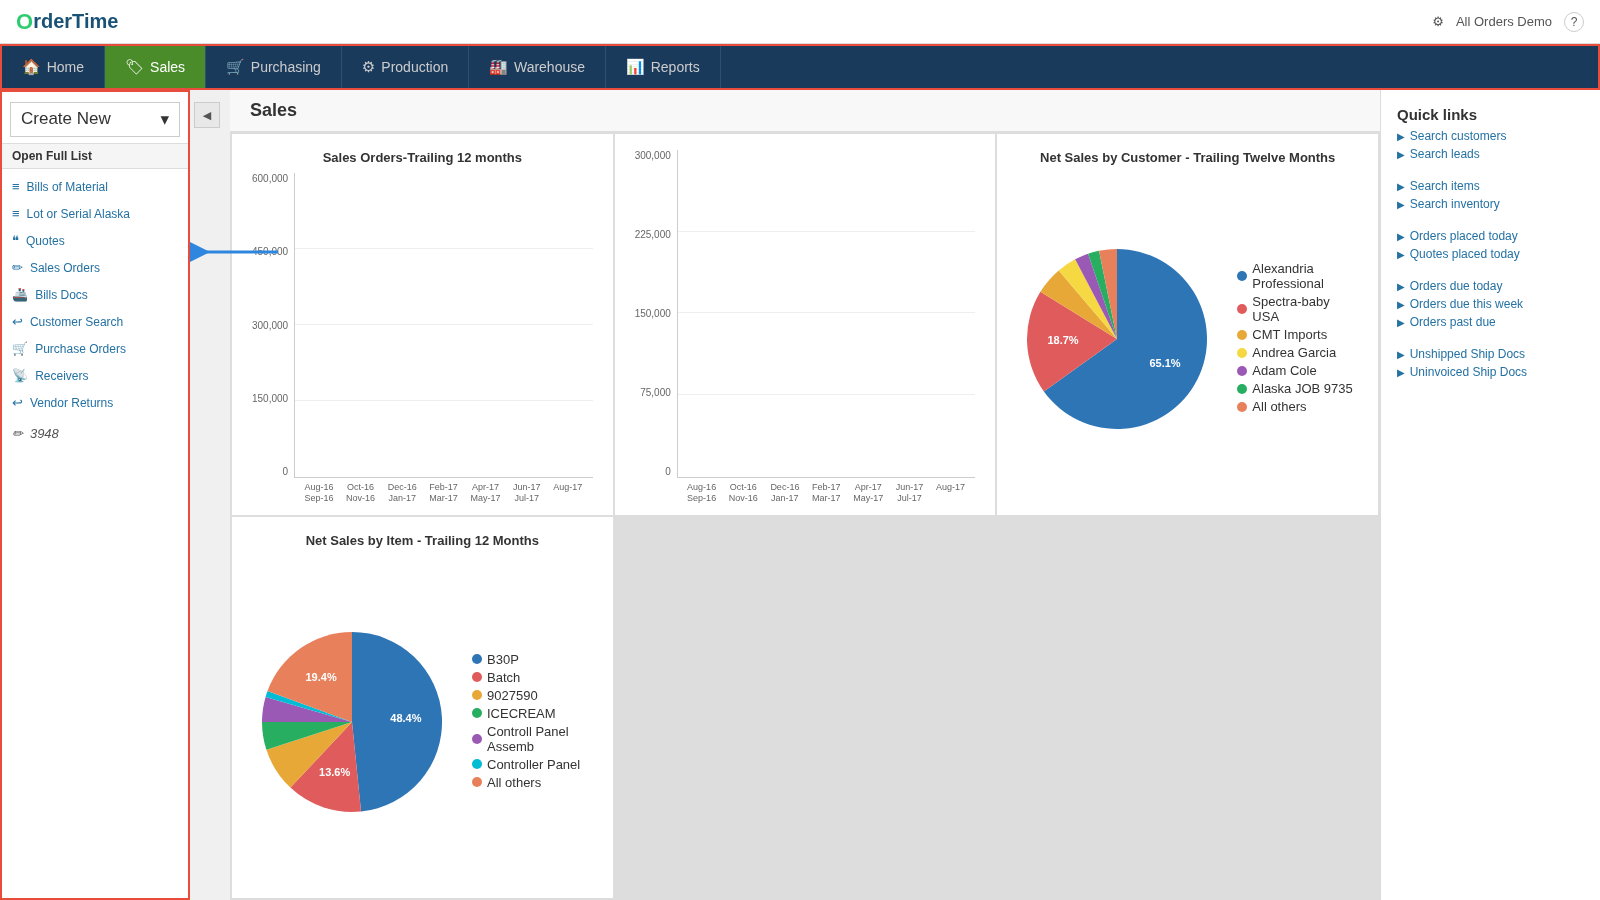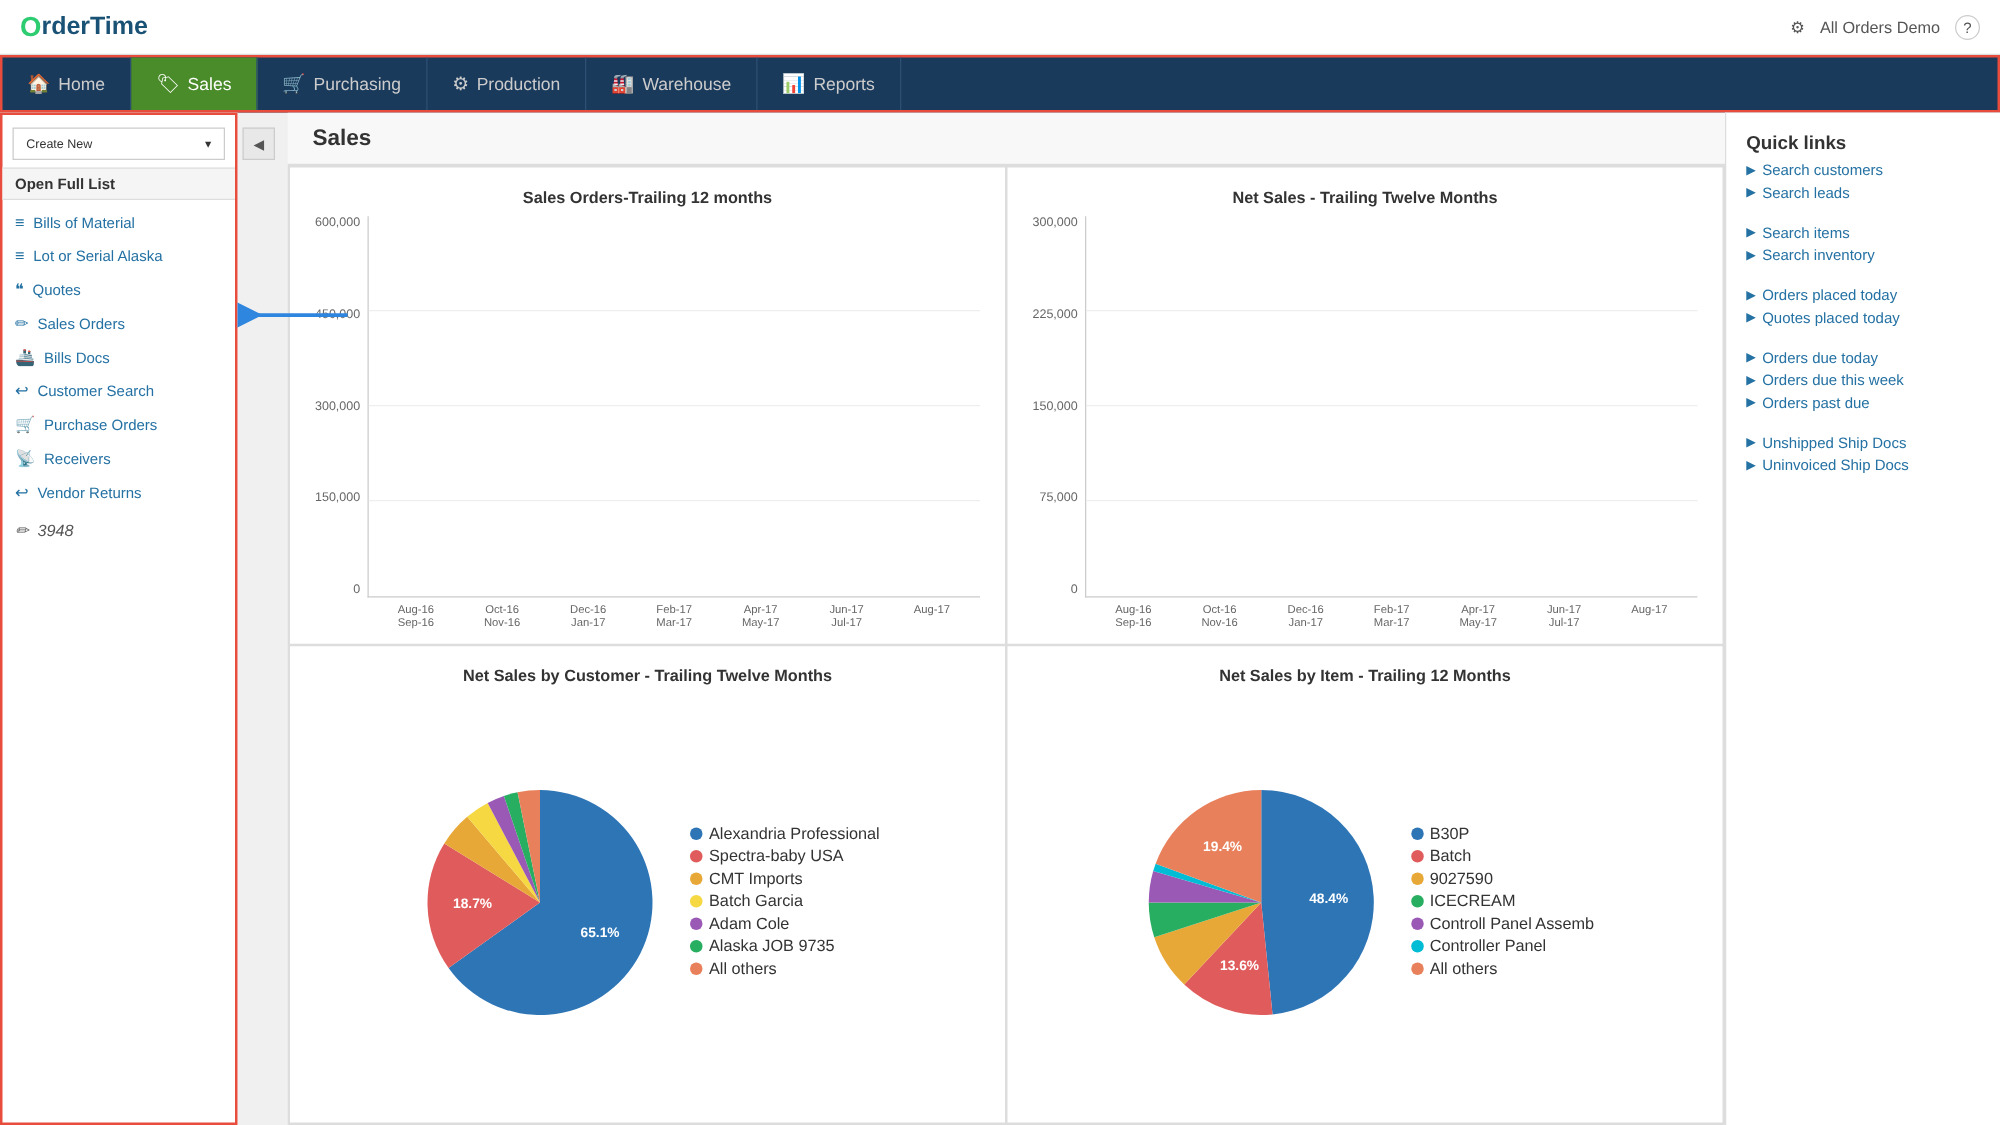--- a/index.html
+++ b/index.html
@@ -58,27 +58,27 @@
     .sidebar {
       width: 190px;
       background: #fff;
       border-right: 1px solid #ddd;
       border: 2px solid #e74c3c;
       flex-shrink: 0;
       position: relative;
     }
     .create-new-btn {
       display: flex;
-      align-items: center;
+      align-items: flex-start;
       justify-content: space-between;
       background: #fff;
       border: 1px solid #ccc;
       margin: 10px 8px 6px 8px;
       padding: 6px 10px;
-      font-size: 10px;
+      font-size: 17px;
       cursor: pointer;
       color: #333;
     }
     .open-full-list {
       background: #f5f5f5;
       border-top: 1px solid #ddd;
       border-bottom: 1px solid #ddd;
       padding: 5px 10px;
       font-size: 12px;
       font-weight: bold;
@@ -129,21 +129,21 @@
     .page-title {
       background: #f8f8f8;
       padding: 10px 20px;
       font-size: 18px;
       font-weight: bold;
       color: #333;
       border-bottom: 1px solid #ddd;
     }
     .charts-grid {
       display: grid;
-      grid-template-columns: 1fr 1fr;
+      grid-template-columns: 1fr 1fr 1fr;
       grid-template-rows: 1fr 1fr;
       gap: 2px;
       flex: 1;
       background: #ddd;
       padding: 2px;
     }
     .chart-box {
       background: #fff;
       padding: 16px 20px 10px 20px;
       display: flex;
@@ -413,21 +413,20 @@
                 <span style="text-align: center; line-height: 1.3; white-space: pre-line;">Apr-17
 May-17</span>
                 <span style="text-align: center; line-height: 1.3; white-space: pre-line;">Jun-17
 Jul-17</span>
                 <span style="text-align: center; line-height: 1.3; white-space: pre-line;">Aug-17</span>
               </div>
             </div>
           </div>
         </div>
         <div class="chart-box">
-          <div class="chart-title">Net Sales - Trailing Twelve Months</div>
           <div class="bar-chart-area" style="height: 220px;">
             <div class="bar-chart-y-labels">
               <span>300,000</span>
               <span>225,000</span>
               <span>150,000</span>
               <span>75,000</span>
               <span>0</span>
             </div>
             <div class="bar-chart-main">
               <div class="bars-container" style="height: 180px;">
@@ -496,21 +495,21 @@
               <div class="legend-item">
                 <span class="legend-dot" style="background:#e05c5c"></span>
                 <span>Spectra-baby USA</span>
               </div>
               <div class="legend-item">
                 <span class="legend-dot" style="background:#e8a838"></span>
                 <span>CMT Imports</span>
               </div>
               <div class="legend-item">
                 <span class="legend-dot" style="background:#f5d842"></span>
-                <span>Batch Garcia</span>
+                <span>Andrea Garcia</span>
               </div>
               <div class="legend-item">
                 <span class="legend-dot" style="background:#9b59b6"></span>
                 <span>Adam Cole</span>
               </div>
               <div class="legend-item">
                 <span class="legend-dot" style="background:#27ae60"></span>
                 <span>Alaska JOB 9735</span>
               </div>
               <div class="legend-item">

